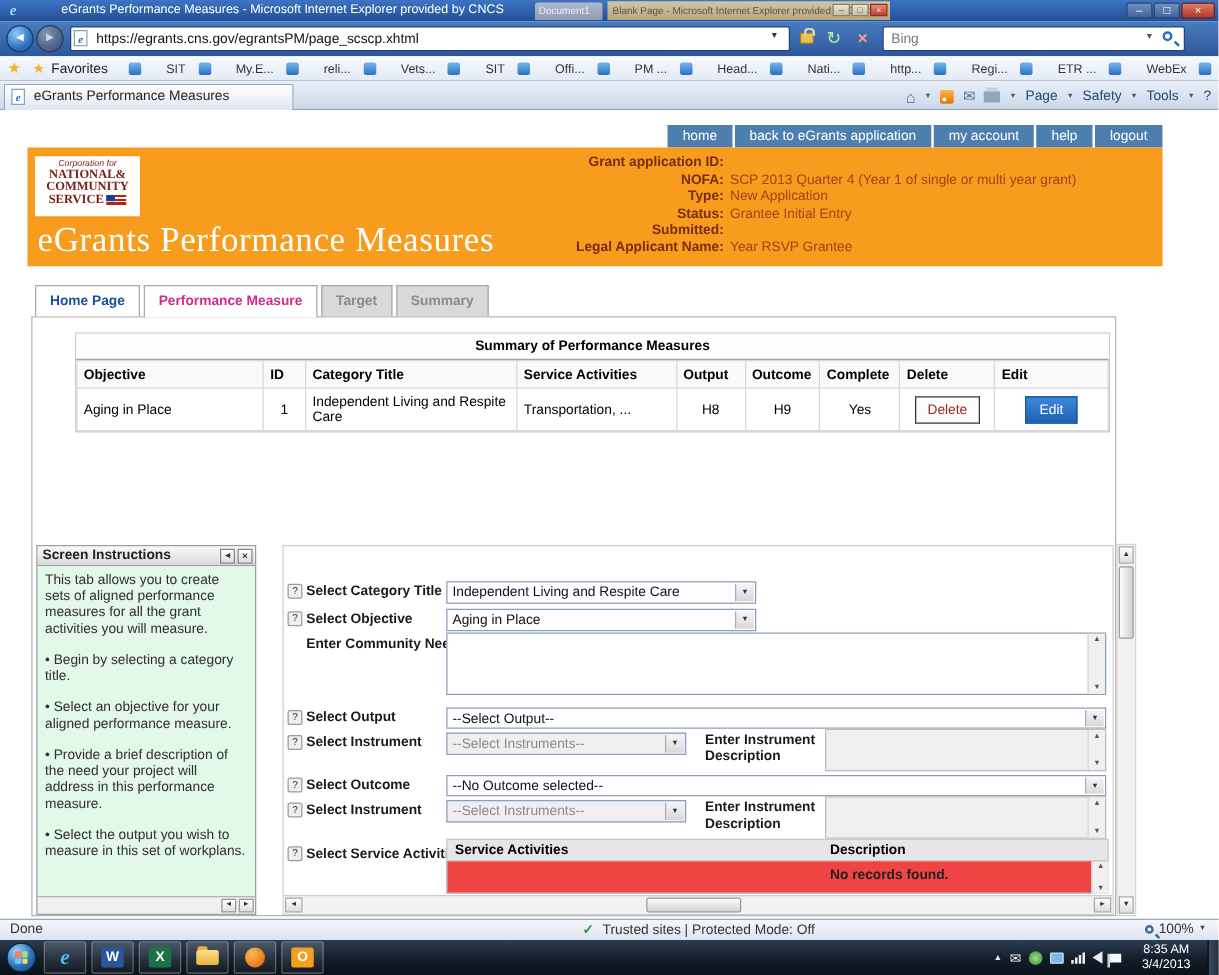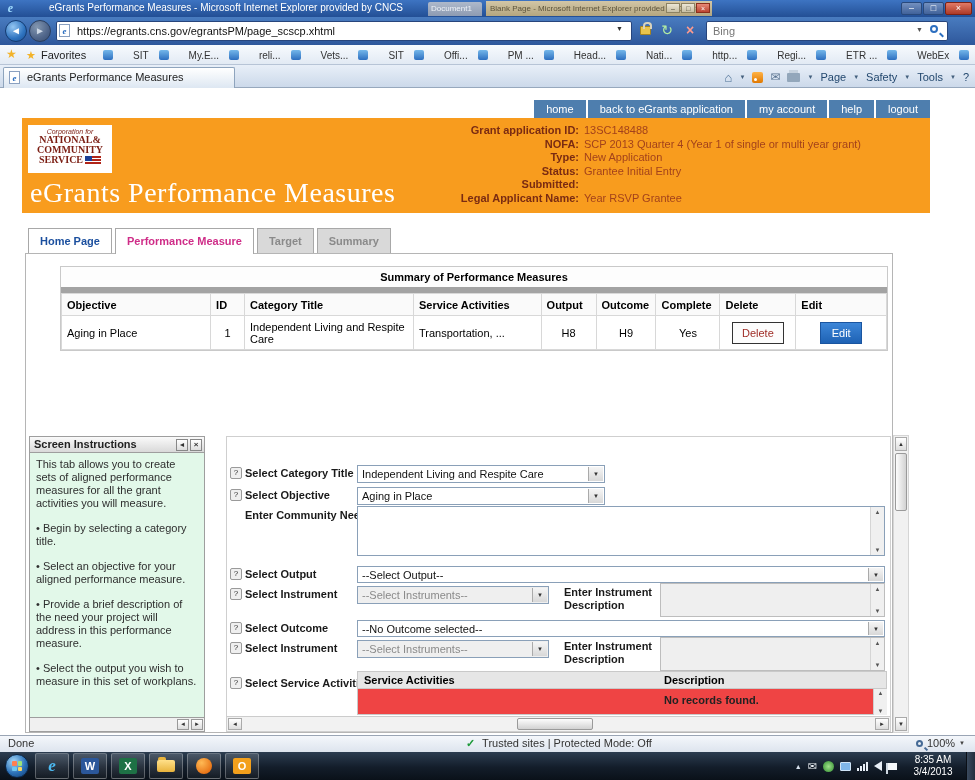--- a/index.html
+++ b/index.html
@@ -125,21 +125,21 @@
     border:1px solid #a8a8a8; border-bottom:none; background:#fff; white-space:nowrap; }
   .ptab.home { color:#1b4f9e; }
   .ptab.active { color:#cf2d88; height:26px; background:#fff; }
   .ptab.disabled { color:#8a8a8a; background:#d9d9d9; }
 
   .content-frame { position:absolute; top:165px; left:25px; width:868px; height:480px;
     border:1px solid #b5b5b5; background:#fff; }
 
   
   .summary-wrap { position:absolute; top:12px; left:34px; width:828px; border:1px solid #c9c9c9; font-size:11px; }
-  .summary-title { text-align:center; font-weight:bold; line-height:20px; border-bottom:6px solid #a3a3a3;
+  .summary-title { text-align:center; font-weight:bold; line-height:20px; border-bottom:1px solid #a3a3a3;
     background:#fdfdfd; }
   .summary-table { width:100%; border-collapse:collapse; }
   .summary-table th { border:1px solid #d8d8d8; height:22px; text-align:left; padding:2px 5px;
     font-size:11px; background:#fafafa; }
   .summary-table td { border:1px solid #d8d8d8; height:34px; padding:2px 5px; vertical-align:middle; }
   .td-c { text-align:center; }
   .btn-delete { width:52px; height:22px; background:#fcfcfc; border:1px solid #333;
     color:#9e2b25; font-size:11px; display:inline-block; text-align:center; line-height:20px; }
   .btn-edit { width:42px; height:22px; background:linear-gradient(#3c86d8,#1e62b4);
     border:1px solid #1a55a0; color:#fff; font-size:11px; display:inline-block; text-align:center; line-height:20px; }
@@ -406,21 +406,20 @@
         <div class="logo-l3">COMMUNITY</div>
         <div class="logo-l4row">
           <span class="logo-l4">SERVICE</span>
           <span class="logo-flag"></span>
         </div>
       </div>
       <div class="masthead-title">eGrants Performance Measures</div>
       <div class="grant-info">
         <div class="gi-row">
             <span class="gi-label">Grant application ID:</span>
-            <span class="gi-value">13SC148488</span>
           </div>
         <div class="gi-row">
             <span class="gi-label">NOFA:</span>
             <span class="gi-value">SCP 2013 Quarter 4 (Year 1 of single or multi year grant)</span>
           </div>
         <div class="gi-row">
             <span class="gi-label">Type:</span>
             <span class="gi-value">New Application</span>
           </div>
         <div class="gi-row">

